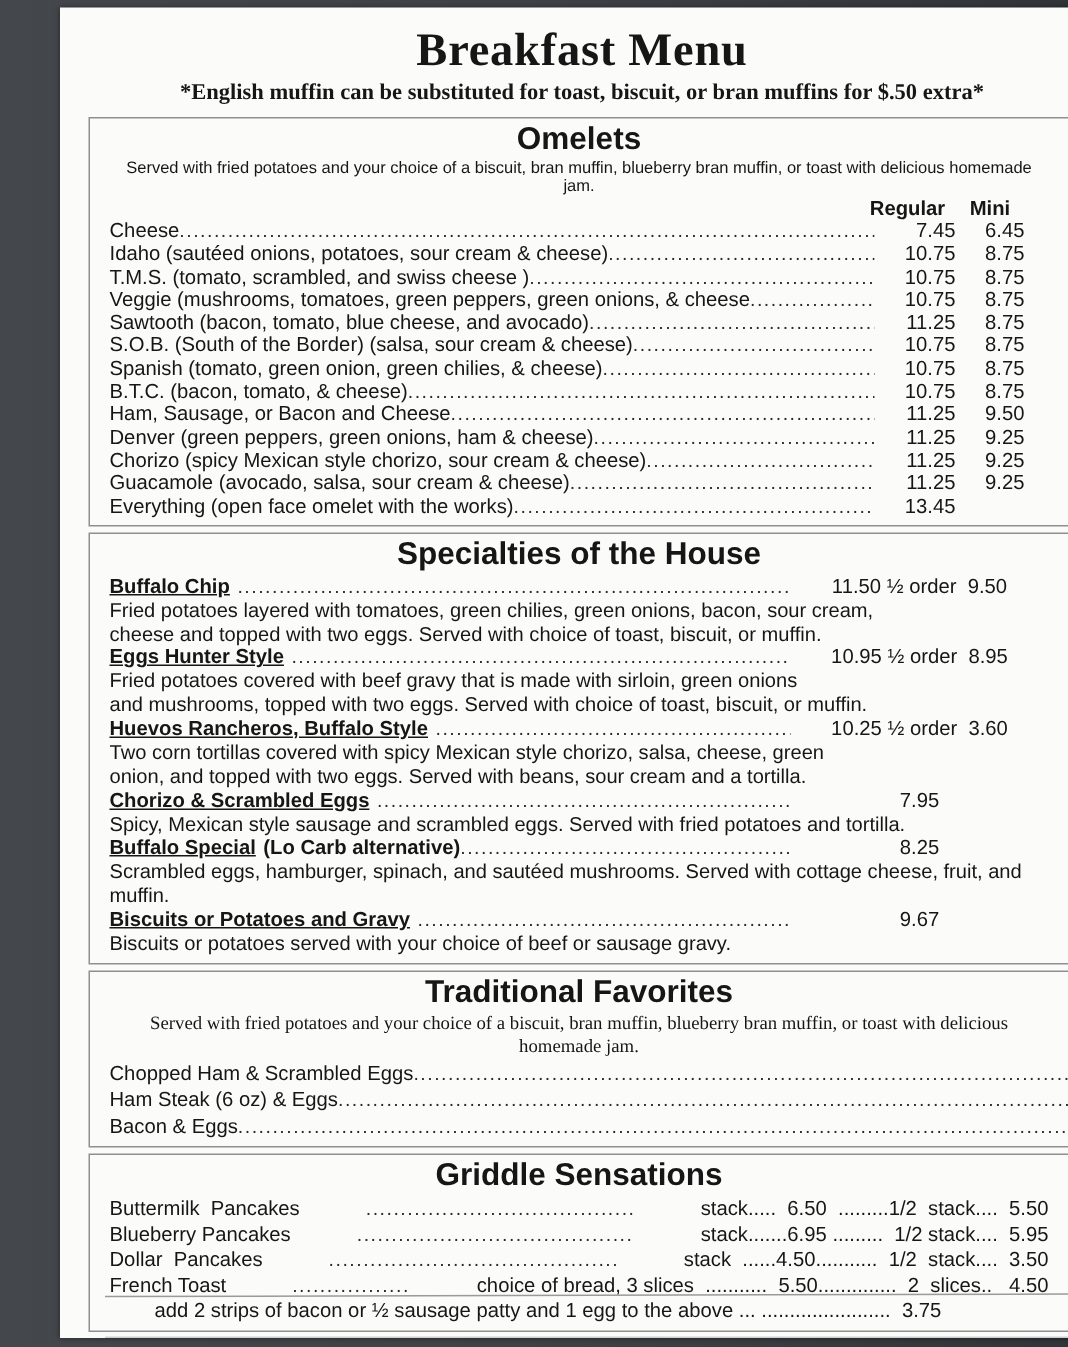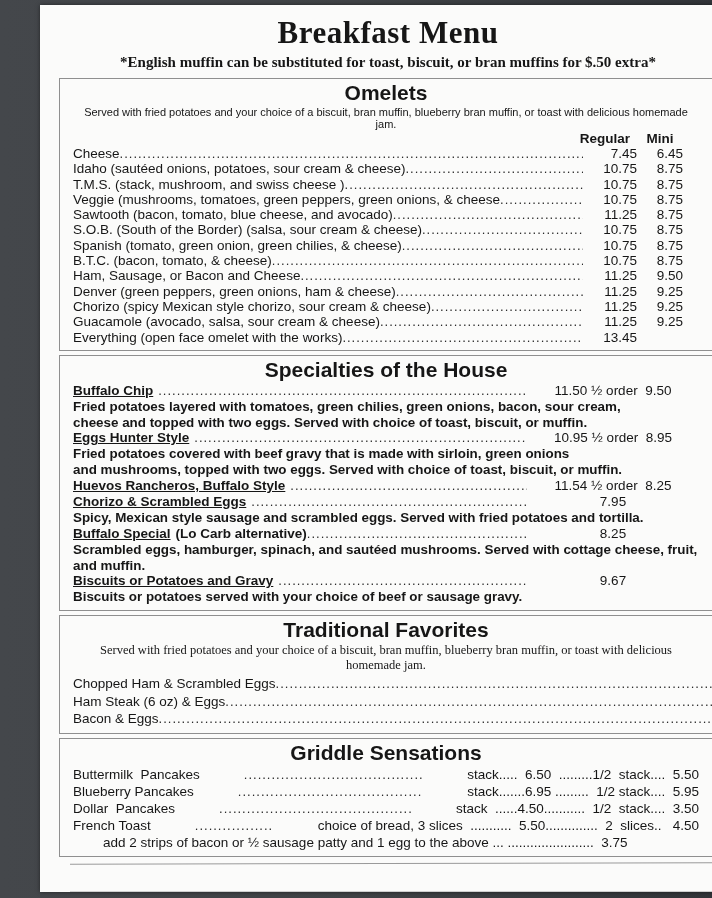--- a/index.html
+++ b/index.html
@@ -26,21 +26,21 @@
   .ch-reg{width:64px;text-align:center;}
   .ch-mini{width:46px;text-align:center;}
   .om .row{padding-right:16px;}
   .pr.reg{width:54px;text-align:right;}
   .pr.mini{width:46px;text-align:right;}
   
   .spec .row{line-height:16px;}
   .bu{font-weight:bold;text-decoration:underline;}
   .sfx{font-weight:bold;margin-left:5px;}
   .sprbox{width:172px;display:flex;justify-content:center;}
-  .desc{font-size:13.4px;line-height:15.8px;white-space:pre-line;font-weight:bold;}
+  .desc{font-size:13.4px;line-height:15.8px;white-space:pre-line;}
   
   .tf-cols{display:flex;gap:14px;margin-top:2px;}
   .tf-col{flex:1;}
   .tf-col .row{line-height:17.5px;}
   
   .gr .row{line-height:17px;gap:44px;}
   .addon{font-size:13.5px;line-height:17px;padding-left:30px;white-space:pre;}
   .faint-line{position:absolute;left:30px;right:16px;height:1px;background:#9a9a9a;}
   .faint-line.l1{top:858px;transform:rotate(-0.15deg);}
   .faint-line.l2{top:886px;background:#cfcfcf;}
@@ -69,21 +69,21 @@
             <span class="pr reg">7.45</span>
             <span class="pr mini">6.45</span>
           </div>
           <div class="row">
             <span class="nm">Idaho (sautéed onions, potatoes, sour cream &amp; cheese)</span>
             <span class="dots">....................................................................................................................................................................................................................................................................</span>
             <span class="pr reg">10.75</span>
             <span class="pr mini">8.75</span>
           </div>
           <div class="row">
-            <span class="nm">T.M.S. (stack, mushroom, and swiss cheese )</span>
+            <span class="nm">T.M.S. (tomato, scrambled, and swiss cheese )</span>
             <span class="dots">....................................................................................................................................................................................................................................................................</span>
             <span class="pr reg">10.75</span>
             <span class="pr mini">8.75</span>
           </div>
           <div class="row">
             <span class="nm">Veggie (mushrooms, tomatoes, green peppers, green onions, &amp; cheese</span>
             <span class="dots">....................................................................................................................................................................................................................................................................</span>
             <span class="pr reg">10.75</span>
             <span class="pr mini">8.75</span>
           </div>
@@ -171,23 +171,25 @@
             </div>
             <div class="desc">Fried potatoes covered with beef gravy that is made with sirloin, green onions
 and mushrooms, topped with two eggs.  Served with choice of toast, biscuit, or muffin.</div>
           </div>
           <div class="spec">
             <div class="row">
               <span class="nm bu">Huevos Rancheros, Buffalo Style</span>
               <span class="sfx"></span>
               <span class="dots">....................................................................................................................................................................................................................................................................</span>
               <span class="sprbox">
-                <span class="spr">11.54 ½ order  8.25</span>
-              </span>
-            </div>
+                <span class="spr">10.25 ½ order  3.60</span>
+              </span>
+            </div>
+            <div class="desc">Two corn tortillas covered with spicy Mexican style chorizo, salsa, cheese, green
+onion, and topped with two eggs.  Served with beans, sour cream and a tortilla.</div>
           </div>
           <div class="spec">
             <div class="row">
               <span class="nm bu">Chorizo &amp; Scrambled Eggs</span>
               <span class="sfx"></span>
               <span class="dots">....................................................................................................................................................................................................................................................................</span>
               <span class="sprbox">
                 <span class="spr">7.95</span>
               </span>
             </div>

